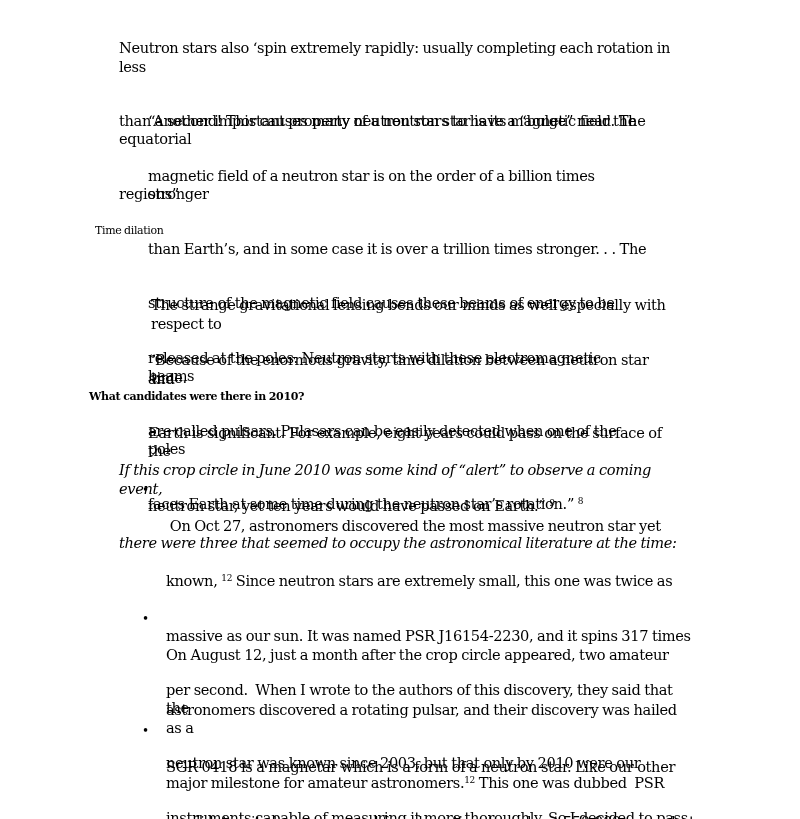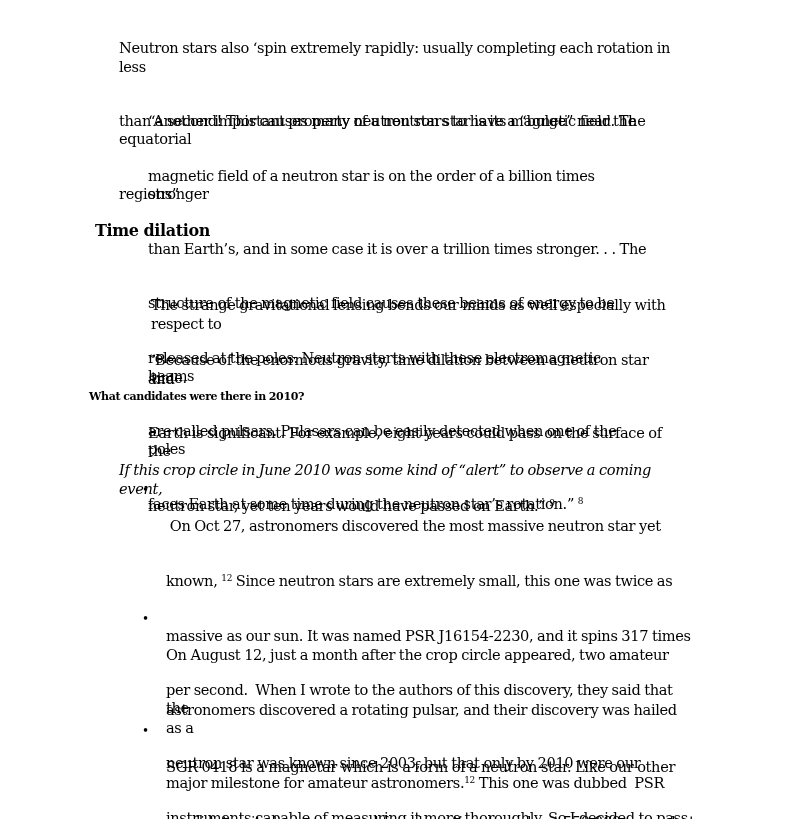--- a/index.html
+++ b/index.html
@@ -25,21 +25,21 @@
     .line-block {
       position: absolute;
       font-size: 14.6px;
       line-height: 18.2px;
       letter-spacing: -0.35px;
       word-spacing: -0.5px;
       white-space: pre-wrap;
     }
     .p1 { left: 119px; top: 3px; width: 570px; }
     .q1 { left: 148px; top: 76px; width: 500px; }
-    .h-time { left: 95px; top: 222px; font-weight: bold; font-size: 16px; }
+    .h-time { left: 95px; top: 222px; font-weight: normal; font-size: 11px; }
     .p2 { left: 119px; top: 260px; width: 570px; margin-left: 32px; }
     .q2 { left: 148px; top: 315px; width: 520px; }
     .h-cand { left: 89px; top: 388px; font-weight: bold; font-size: 11px; }
     .p3 { left: 119px; top: 425px; width: 570px; font-style: italic; }
     .bullets {
       position: absolute;
       left: 0;
       top: 481px;
       width: 800px;
     }
@@ -105,20 +105,21 @@
   <div class="line-block q2">
     <span class="ln">“Because of the enormous gravity, time dilation between a neutron star and</span>
     <span class="ln">Earth is significant. For example, eight years could pass on the surface of the</span>
     <span class="ln"><span>neutron star, yet ten years would have passed on Earth.” </span><sup class="fn">9</sup></span>
   </div>
 
   <div class="line-block h-cand">What candidates were there in 2010?</div>
 
   <div class="line-block p3">
     <span class="ln">If this crop circle in June 2010 was some kind of “alert” to observe a coming event,</span>
+    <span class="ln">there were three that seemed to occupy the astronomical literature at the time:</span>
   </div>
 
   <div class="bullets">
 
     <div class="bullet-item b1">
       <span class="bullet-dot">•</span>
       <div class="bullet-text">
         <span class="ln"> On Oct 27, astronomers discovered the most massive neutron star yet</span>
         <span class="ln"><span>known, </span><sup class="fn">12</sup><span> Since neutron stars are extremely small, this one was twice as</span></span>
         <span class="ln">massive as our sun. It was named PSR J16154-2230, and it spins 317 times</span>

